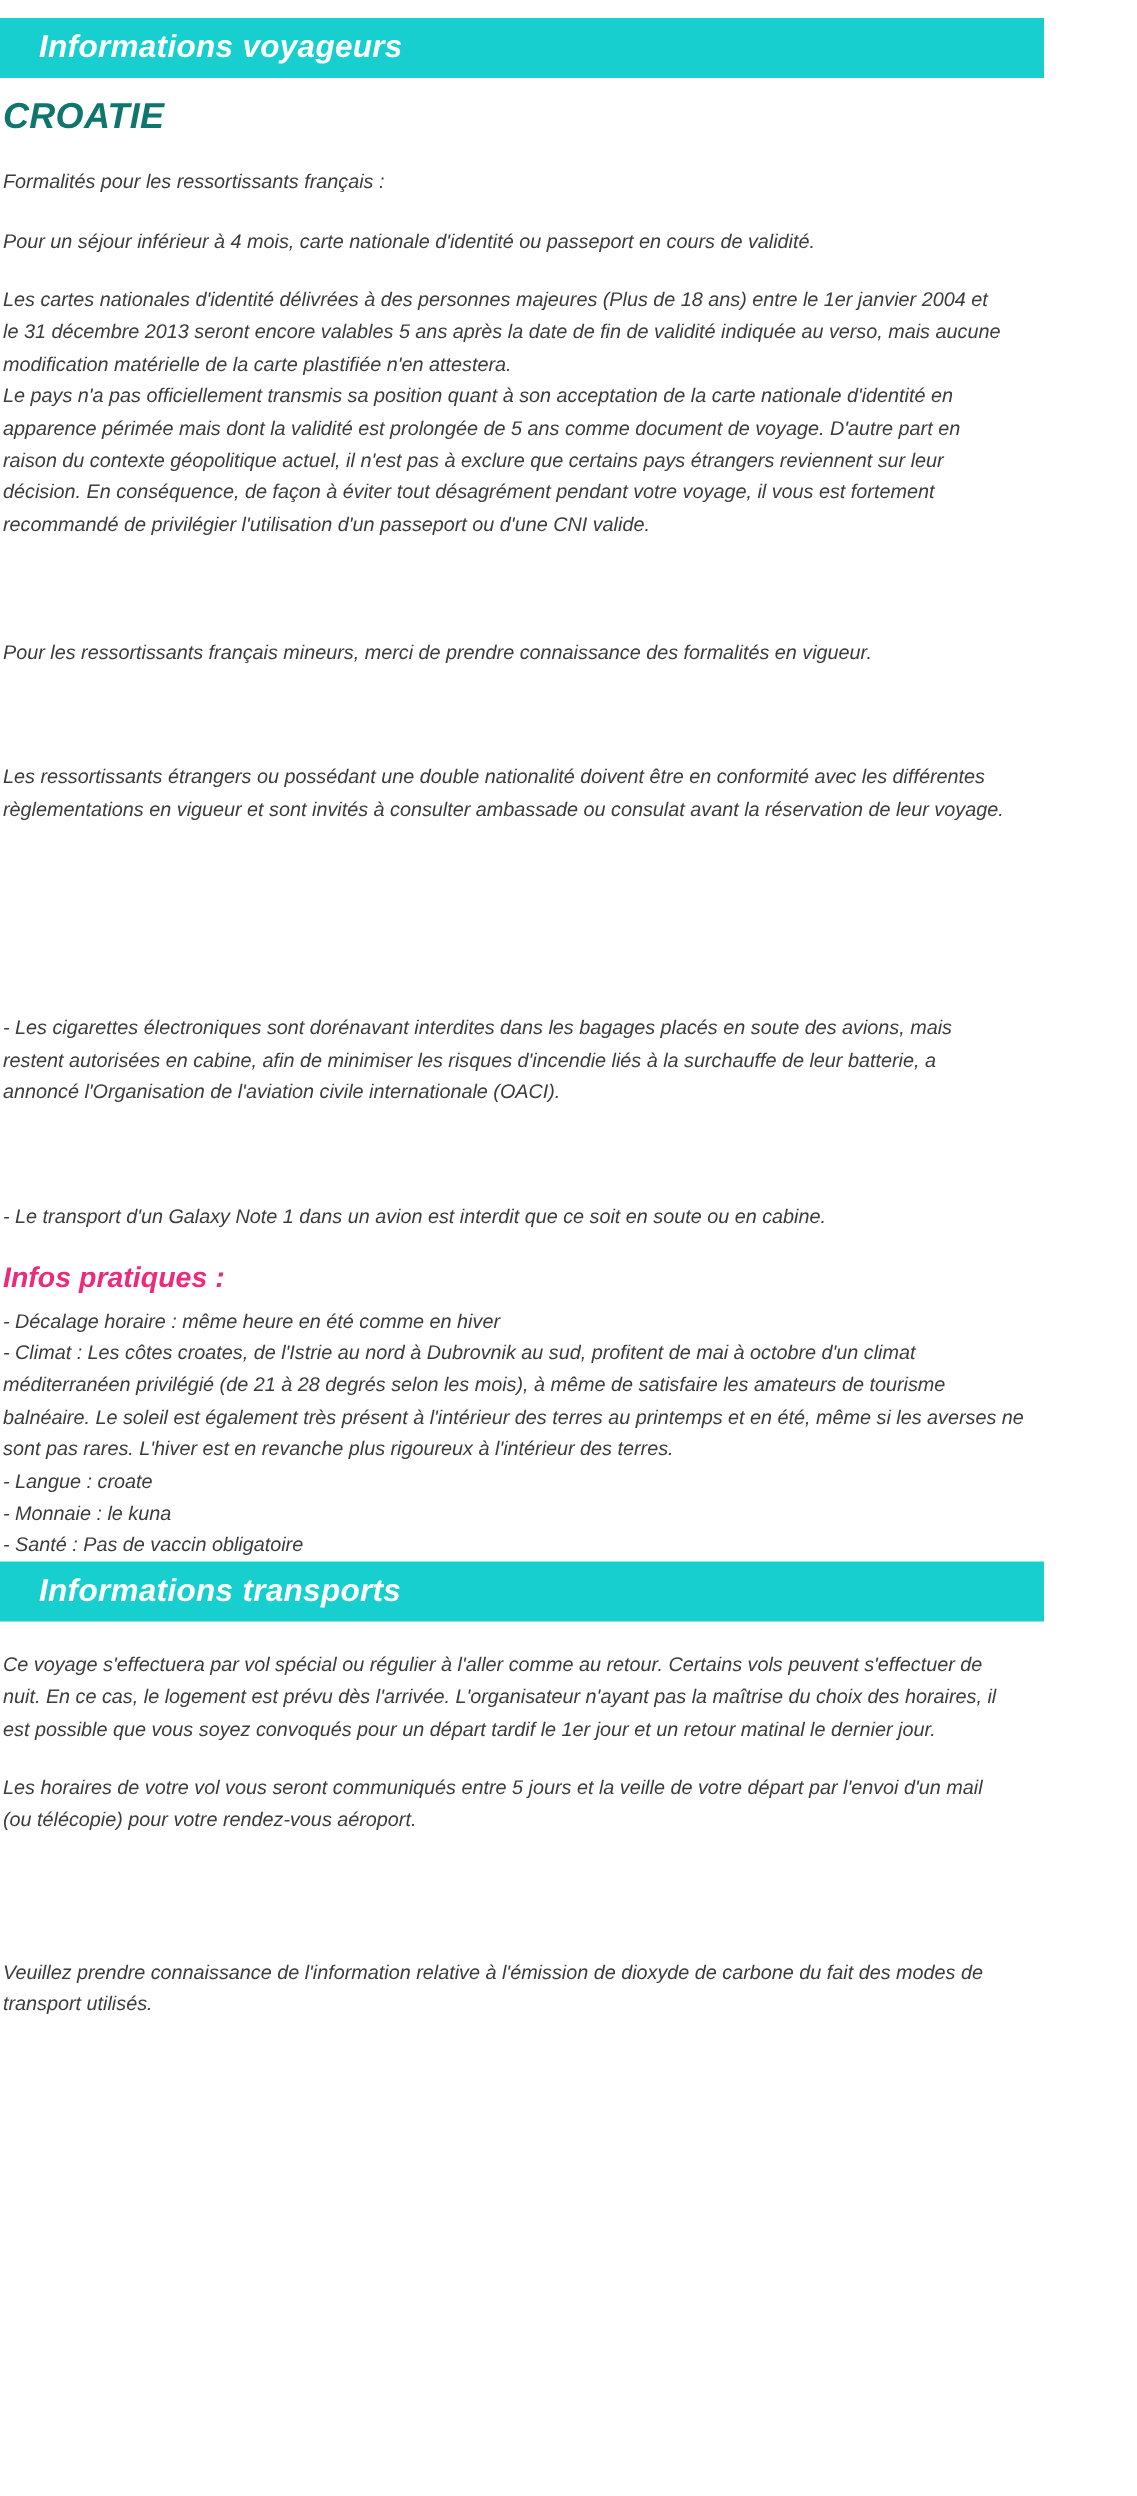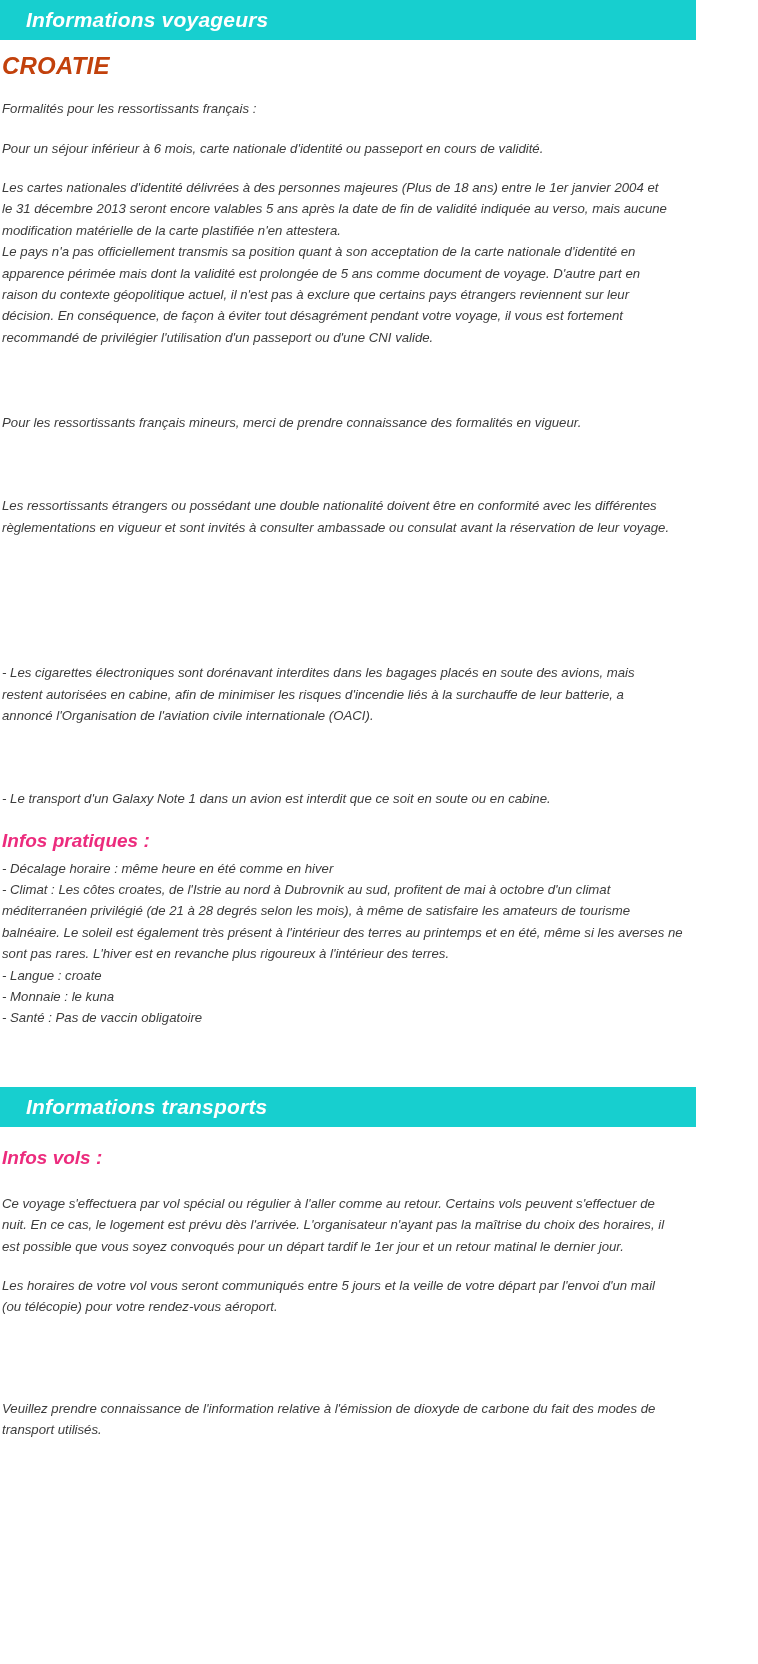--- a/index.html
+++ b/index.html
@@ -8,37 +8,37 @@
     background: #ffffff;
   }
   body {
     width: 758px;
     font-family: "Liberation Sans", sans-serif;
     color: #3a3a3a;
   }
   .page {
     width: 696px;
     box-sizing: border-box;
-    padding: 0 0 10px 0;
+    padding: 12px 0 10px 0;
   }
   .section-banner {
     background: #17cfcf;
     color: #ffffff;
     font-style: italic;
     font-weight: bold;
     font-size: 21px;
     padding: 7px 0 7px 26px;
     letter-spacing: 0.2px;
     line-height: 1.25;
   }
   .content {
     padding: 0 8px 0 1px;
   }
   h2.country {
-    color: #c2410c;
+    color: #0f766e;
     font-style: italic;
     font-weight: bold;
     font-size: 24px;
     margin: 12px 0 0 0;
     padding: 0 0 0 1px;
     letter-spacing: 0.2px;
   }
   h3.sub {
     color: #ec2b7d;
     font-style: italic;
@@ -58,37 +58,37 @@
   .gap-sm { height: 18px; }
   .gap-lg { height: 46px; }
   .gap-xl { height: 62px; }
   .tight-list div {
     font-style: italic;
     font-size: 13.2px;
     line-height: 1.62;
     padding: 0 0 0 1px;
     color: #3c3c3c;
   }
-  .banner2-wrap { margin-top: 58px; }
+  .banner2-wrap { }
 </style>
 </head>
 <body>
 
 <div class="page">
 
   <div class="section-banner">Informations voyageurs</div>
 
   <div class="content">
     <h2 class="country">CROATIE</h2>
 
     <div class="gap-sm"></div>
     <p class="para">Formalités pour les ressortissants français :</p>
 
     <div class="gap-sm"></div>
-    <p class="para">Pour un séjour inférieur à 6 mois, carte nationale d'identité ou  passeport en cours de validité.</p>
+    <p class="para">Pour un séjour inférieur à 4 mois, carte nationale d'identité ou  passeport en cours de validité.</p>
 
     <div class="gap-sm"></div>
     <p class="para">Les cartes nationales d'identité délivrées à des personnes majeures (Plus de 18 ans) entre le 1er janvier 2004 et le 31 décembre 2013 seront encore valables 5 ans après la date de fin de validité indiquée au verso, mais aucune modification matérielle de la carte plastifiée n'en attestera.</p>
     <p class="para">Le pays n'a pas officiellement transmis sa position quant à son acceptation de la carte nationale d'identité en apparence périmée mais dont la validité est prolongée de 5 ans comme document de voyage. D'autre part en raison du contexte géopolitique actuel, il n'est pas à exclure que certains pays étrangers reviennent sur leur décision. En conséquence, de façon à éviter tout désagrément pendant votre voyage, il vous est fortement recommandé de privilégier l'utilisation d'un passeport ou d'une CNI valide.</p>
 
     <div class="gap-sm"></div>
 
     <div class="gap-lg"></div>
     <p class="para">Pour les ressortissants français mineurs, merci de prendre connaissance des formalités en vigueur.</p>
 
@@ -112,21 +112,20 @@
       <div>- Monnaie : le kuna</div>
       <div>- Santé : Pas de vaccin obligatoire</div>
     </div>
   </div>
 
   <div class="banner2-wrap">
     <div class="section-banner">Informations transports</div>
   </div>
 
   <div class="content">
-    <h3 class="sub">Infos vols :</h3>
 
     <div class="gap-sm"></div>
     <p class="para">Ce voyage s'effectuera par vol spécial ou régulier à l'aller comme au retour. Certains vols peuvent s'effectuer de nuit. En ce cas, le logement est prévu dès l'arrivée. L'organisateur n'ayant pas la maîtrise du choix des horaires, il est possible que vous soyez convoqués pour un départ tardif le 1er jour et un retour matinal le dernier jour.</p>
 
     <div class="gap-sm"></div>
     <p class="para">Les horaires de votre vol vous seront communiqués entre 5 jours et la veille de votre départ par l'envoi d'un mail (ou télécopie) pour votre rendez-vous aéroport.</p>
 
     <div class="gap-sm"></div>
 
     <div class="gap-xl"></div>

